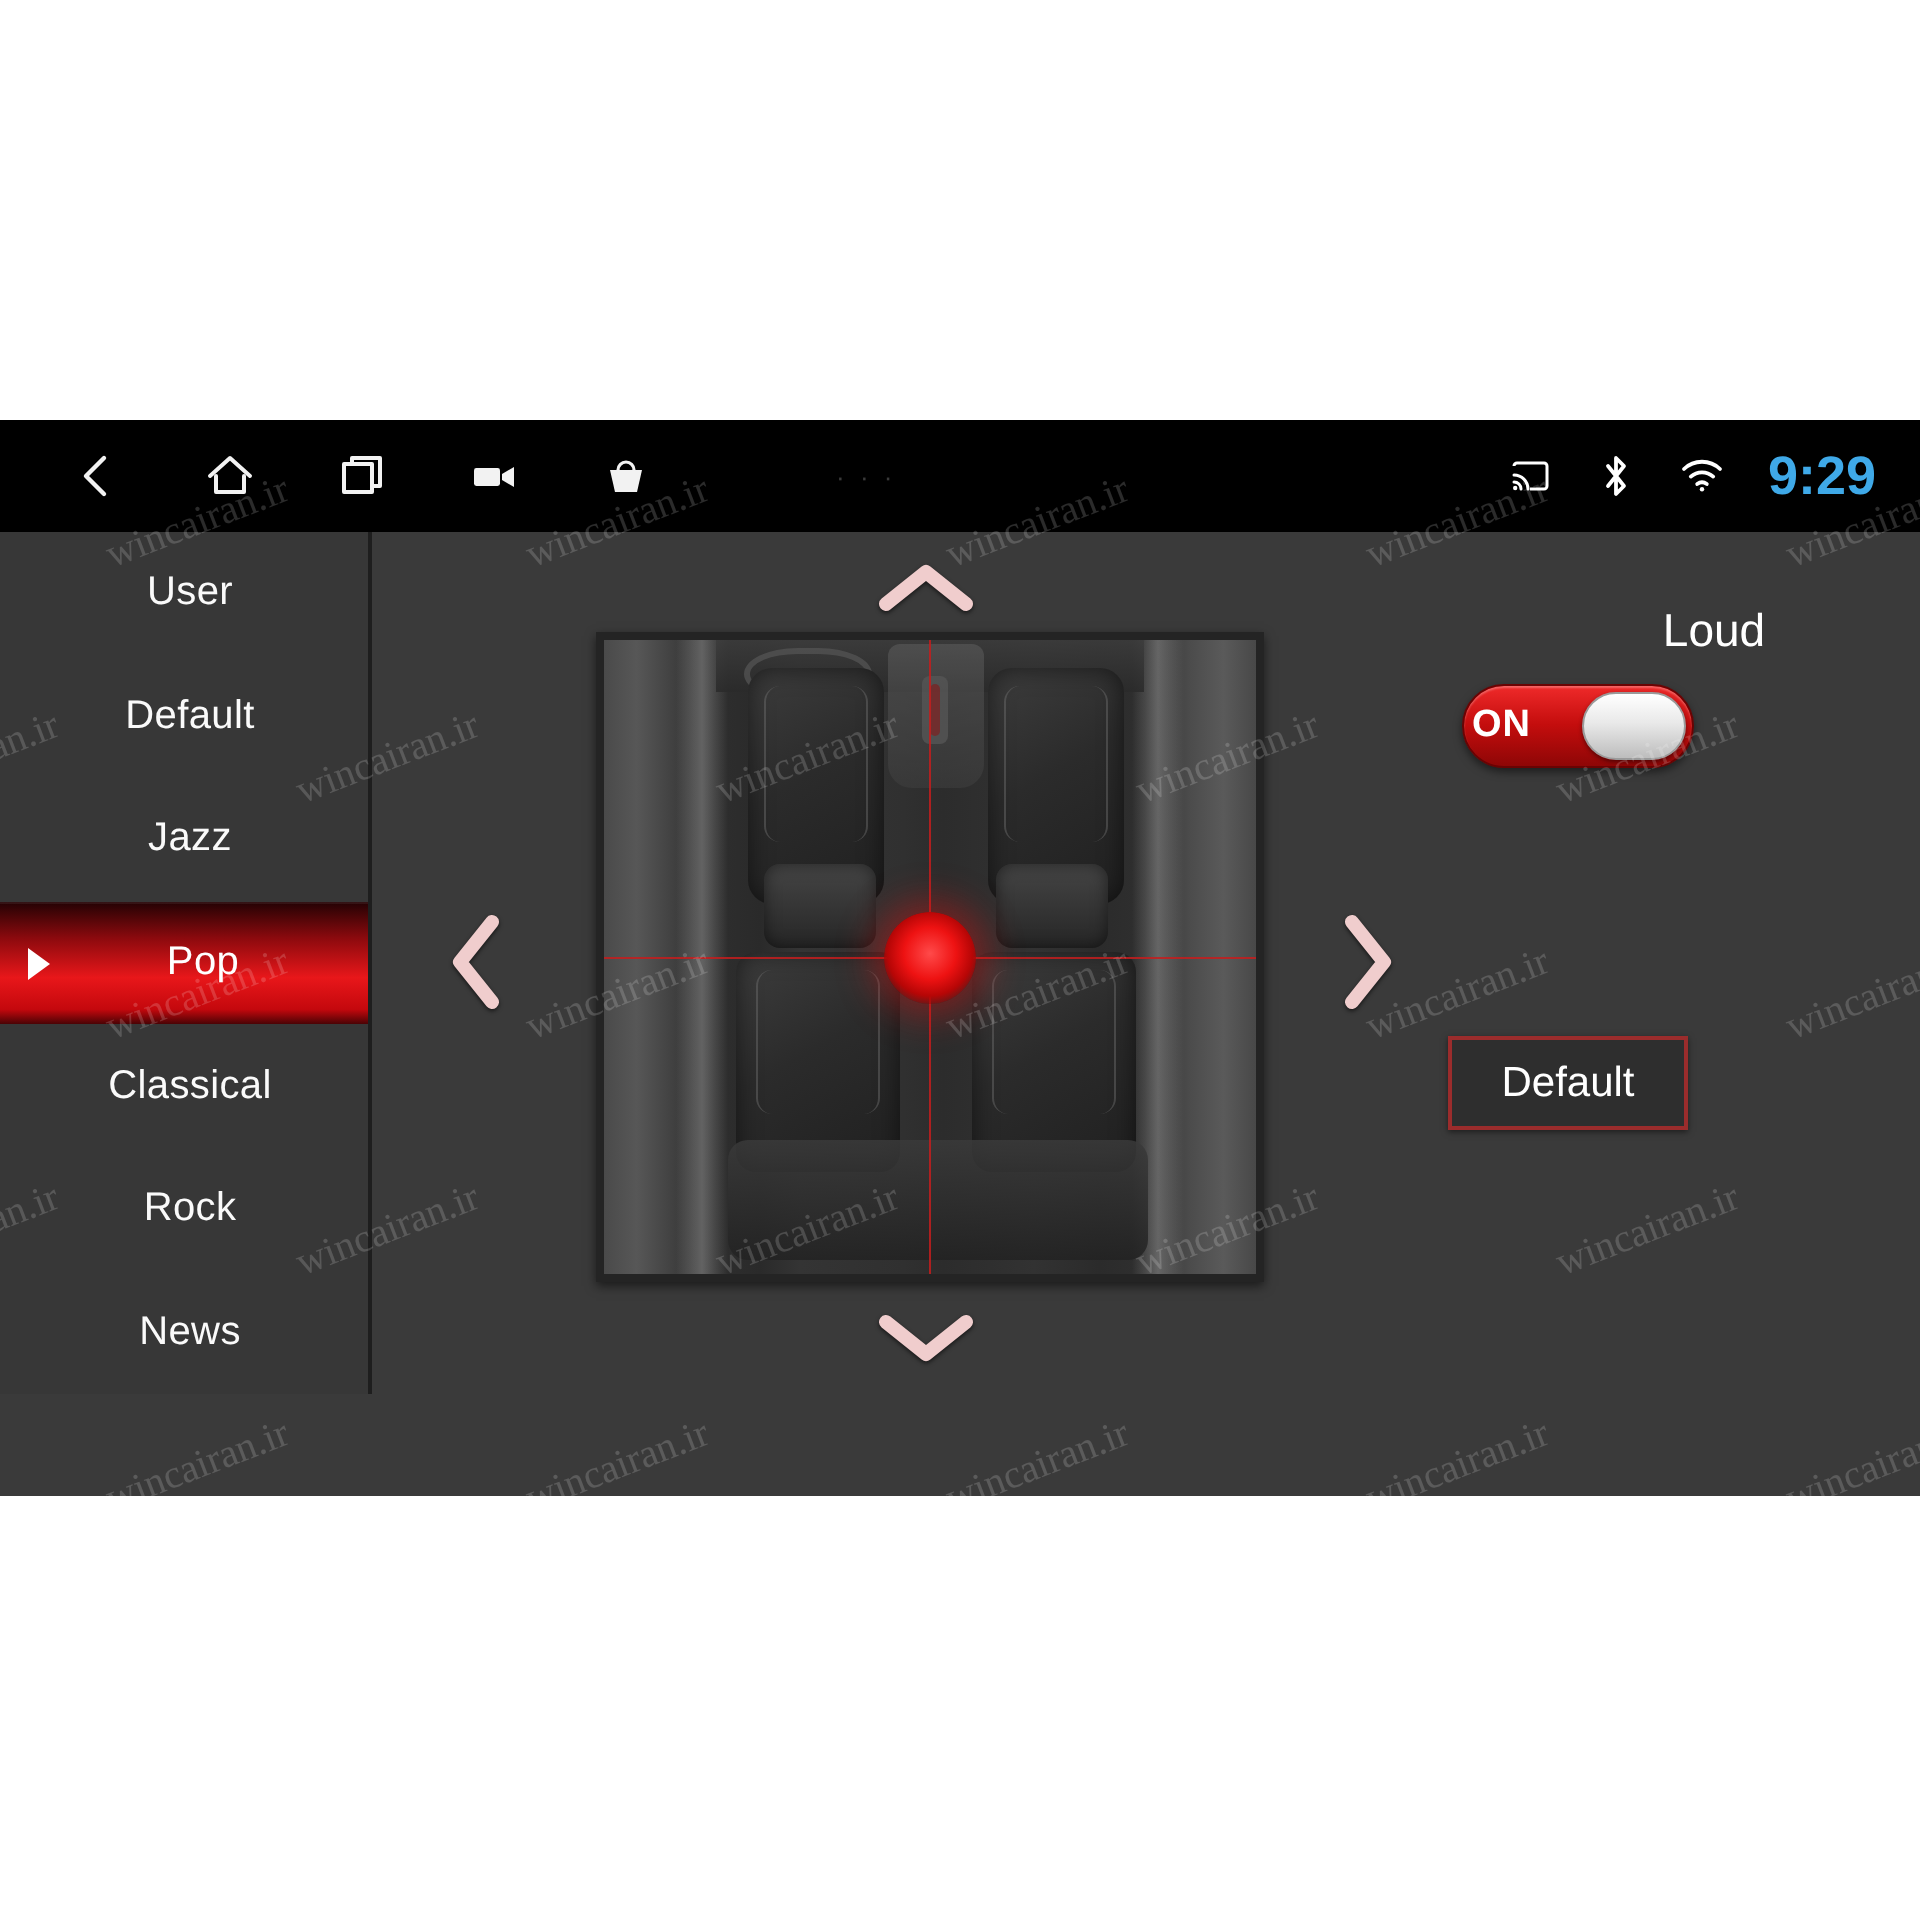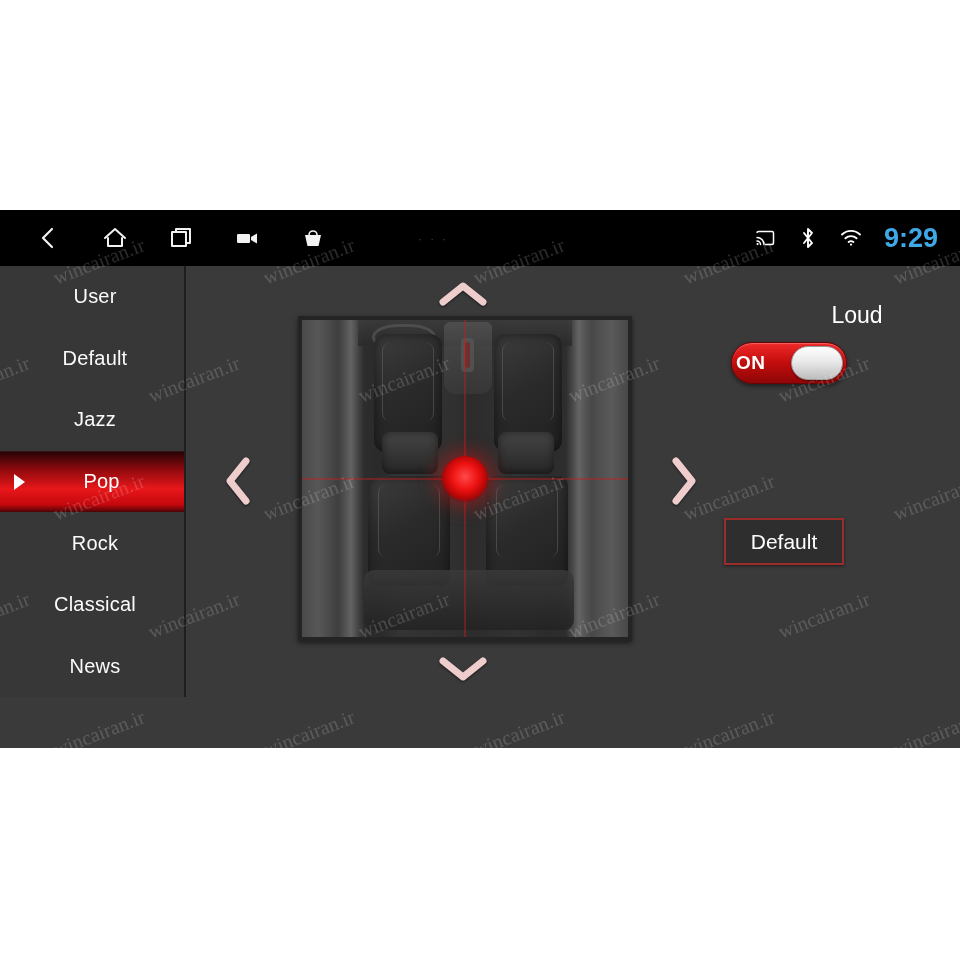--- a/index.html
+++ b/index.html
@@ -392,25 +392,25 @@
       <div class="preset">
         <span class="p-label">Jazz</span>
       </div>
 
       <div class="preset selected">
         <span class="p-arrow"></span>
         <span class="p-label">Pop</span>
       </div>
 
       <div class="preset">
+        <span class="p-label">Classical</span>
+      </div>
+
+      <div class="preset">
         <span class="p-label">Rock</span>
-      </div>
-
-      <div class="preset">
-        <span class="p-label">Classical</span>
       </div>
 
       <div class="preset">
         <span class="p-label">News</span>
       </div>
     </div>
 
     <div class="mainarea">
 
       <div class="chev chev-up">

